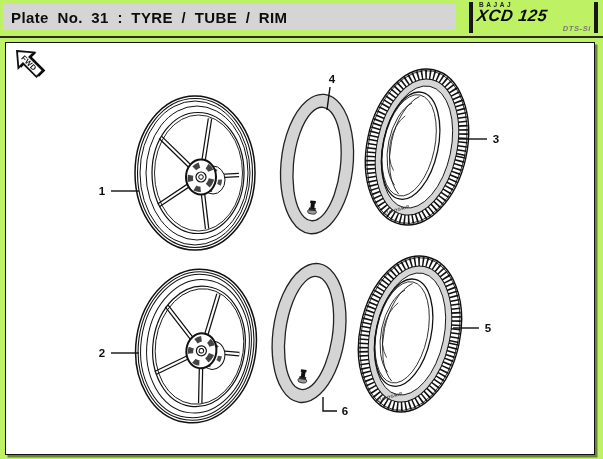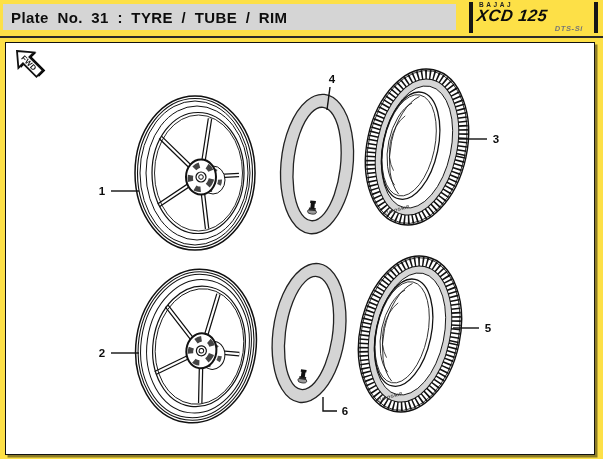--- a/index.html
+++ b/index.html
@@ -1,17 +1,17 @@
 <!DOCTYPE html>
 <html><head>
 <meta charset="utf-8">
 <style>
   html,body{margin:0;padding:0;background:#fff;}
   #page{
-    position:relative;width:603px;height:459px;background:#fde047;overflow:hidden;
+    position:relative;width:603px;height:459px;background:#bef264;overflow:hidden;
     font-family:"Liberation Sans", sans-serif;color:#111;
   }
   
   #titlebar{
     position:absolute;left:3px;top:4px;width:453px;height:26px;
     background:#d5d5d5;display:flex;align-items:center;
   }
   #plate-title{
     margin-left:8px;font-size:15px;font-weight:bold;letter-spacing:.4px;
     word-spacing:4px;color:#0d0d0d;white-space:nowrap;
@@ -23,21 +23,21 @@
   #brand-text{
     position:absolute;left:13px;top:1px;font-size:6.5px;font-weight:bold;
     letter-spacing:2.6px;color:#222;
   }
   #model-text{
     position:absolute;left:11px;top:6px;font-size:16.5px;font-weight:bold;
     font-style:italic;letter-spacing:.5px;color:#0c0c0c;transform:skewX(-8deg);
     white-space:nowrap;
   }
   #variant-text{
-    position:absolute;right:20px;top:23.5px;font-size:7.5px;font-weight:bold;
+    position:absolute;right:12px;top:23.5px;font-size:7.5px;font-weight:bold;
     font-style:italic;color:#777;letter-spacing:.6px;
   }
   #header-rule{position:absolute;left:0;top:36px;width:603px;height:2px;background:#2a2a2a;}
   
   #diagram-box{
     position:absolute;left:5px;top:42px;width:588px;height:411px;
     border:1.6px solid #111;background:#fff;
     box-shadow:2.5px 2.5px 0 rgba(0,0,0,.45);
   }
   #diagram-svg{position:absolute;left:0;top:0;}

